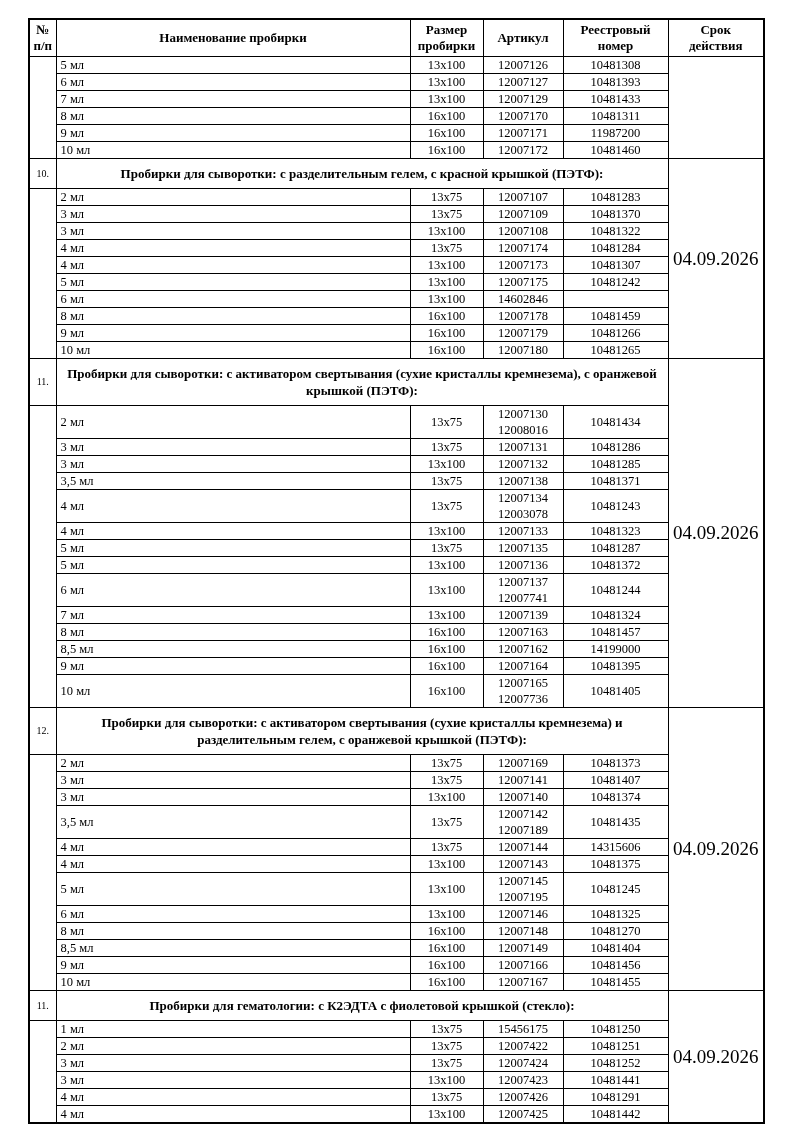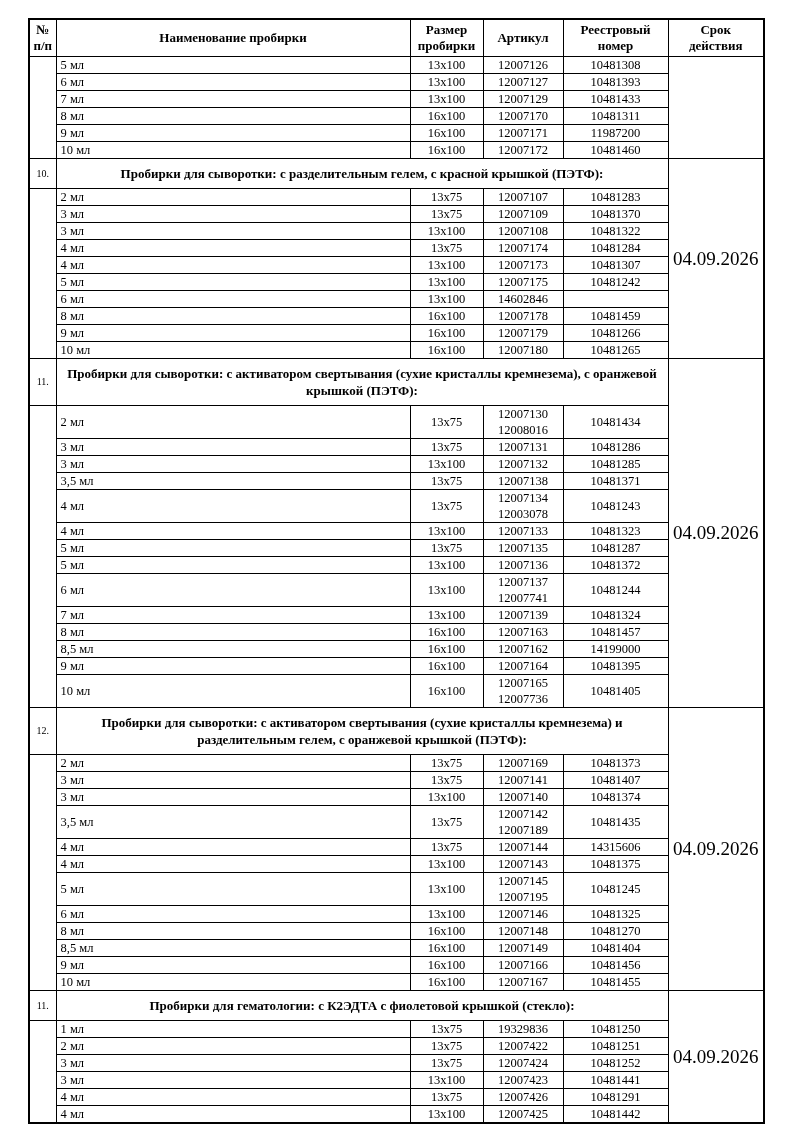--- a/index.html
+++ b/index.html
@@ -381,21 +381,21 @@
         </tr>
         <tr class="heading-row">
           <td class="cell-num">11.</td>
           <td class="cell-heading" colspan="4">Пробирки для гематологии: с К2ЭДТА с фиолетовой крышкой (стекло):</td>
           <td class="cell-term" rowspan="7">04.09.2026</td>
         </tr>
         <tr class="data-row">
           <td class="cell-num" rowspan="6"></td>
           <td class="cell-name">1 мл</td>
           <td class="cell-center">13x75</td>
-          <td class="cell-article">19329836</td>
+          <td class="cell-article">15456175</td>
           <td class="cell-center">10481250</td>
         </tr>
         <tr class="data-row">
           <td class="cell-name">2 мл</td>
           <td class="cell-center">13x75</td>
           <td class="cell-article">12007422</td>
           <td class="cell-center">10481251</td>
         </tr>
         <tr class="data-row">
           <td class="cell-name">3 мл</td>

